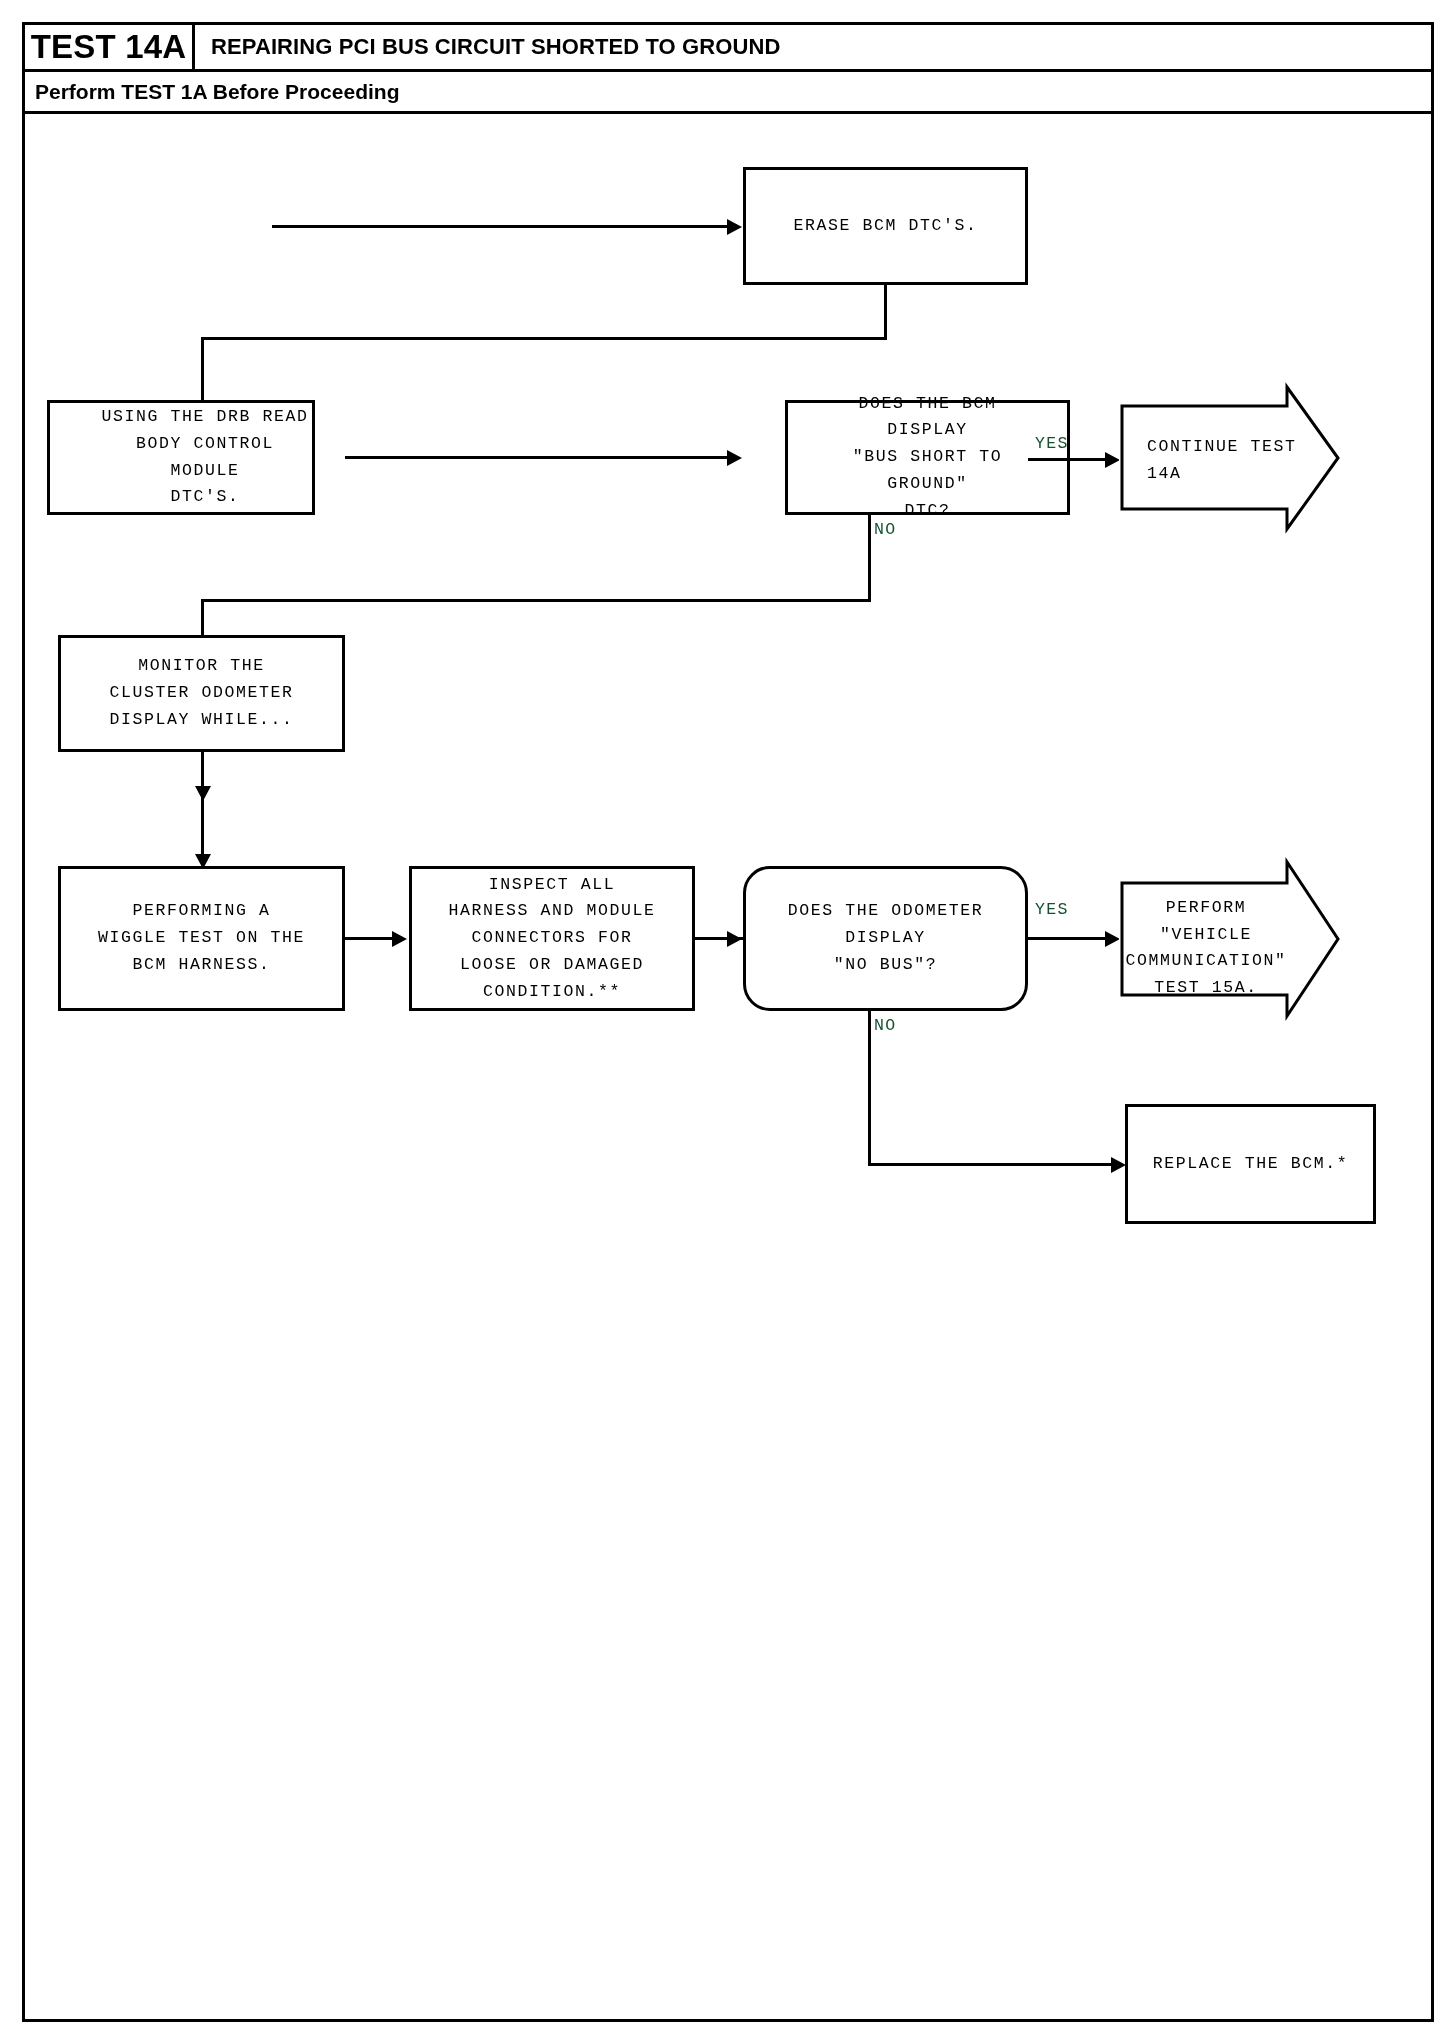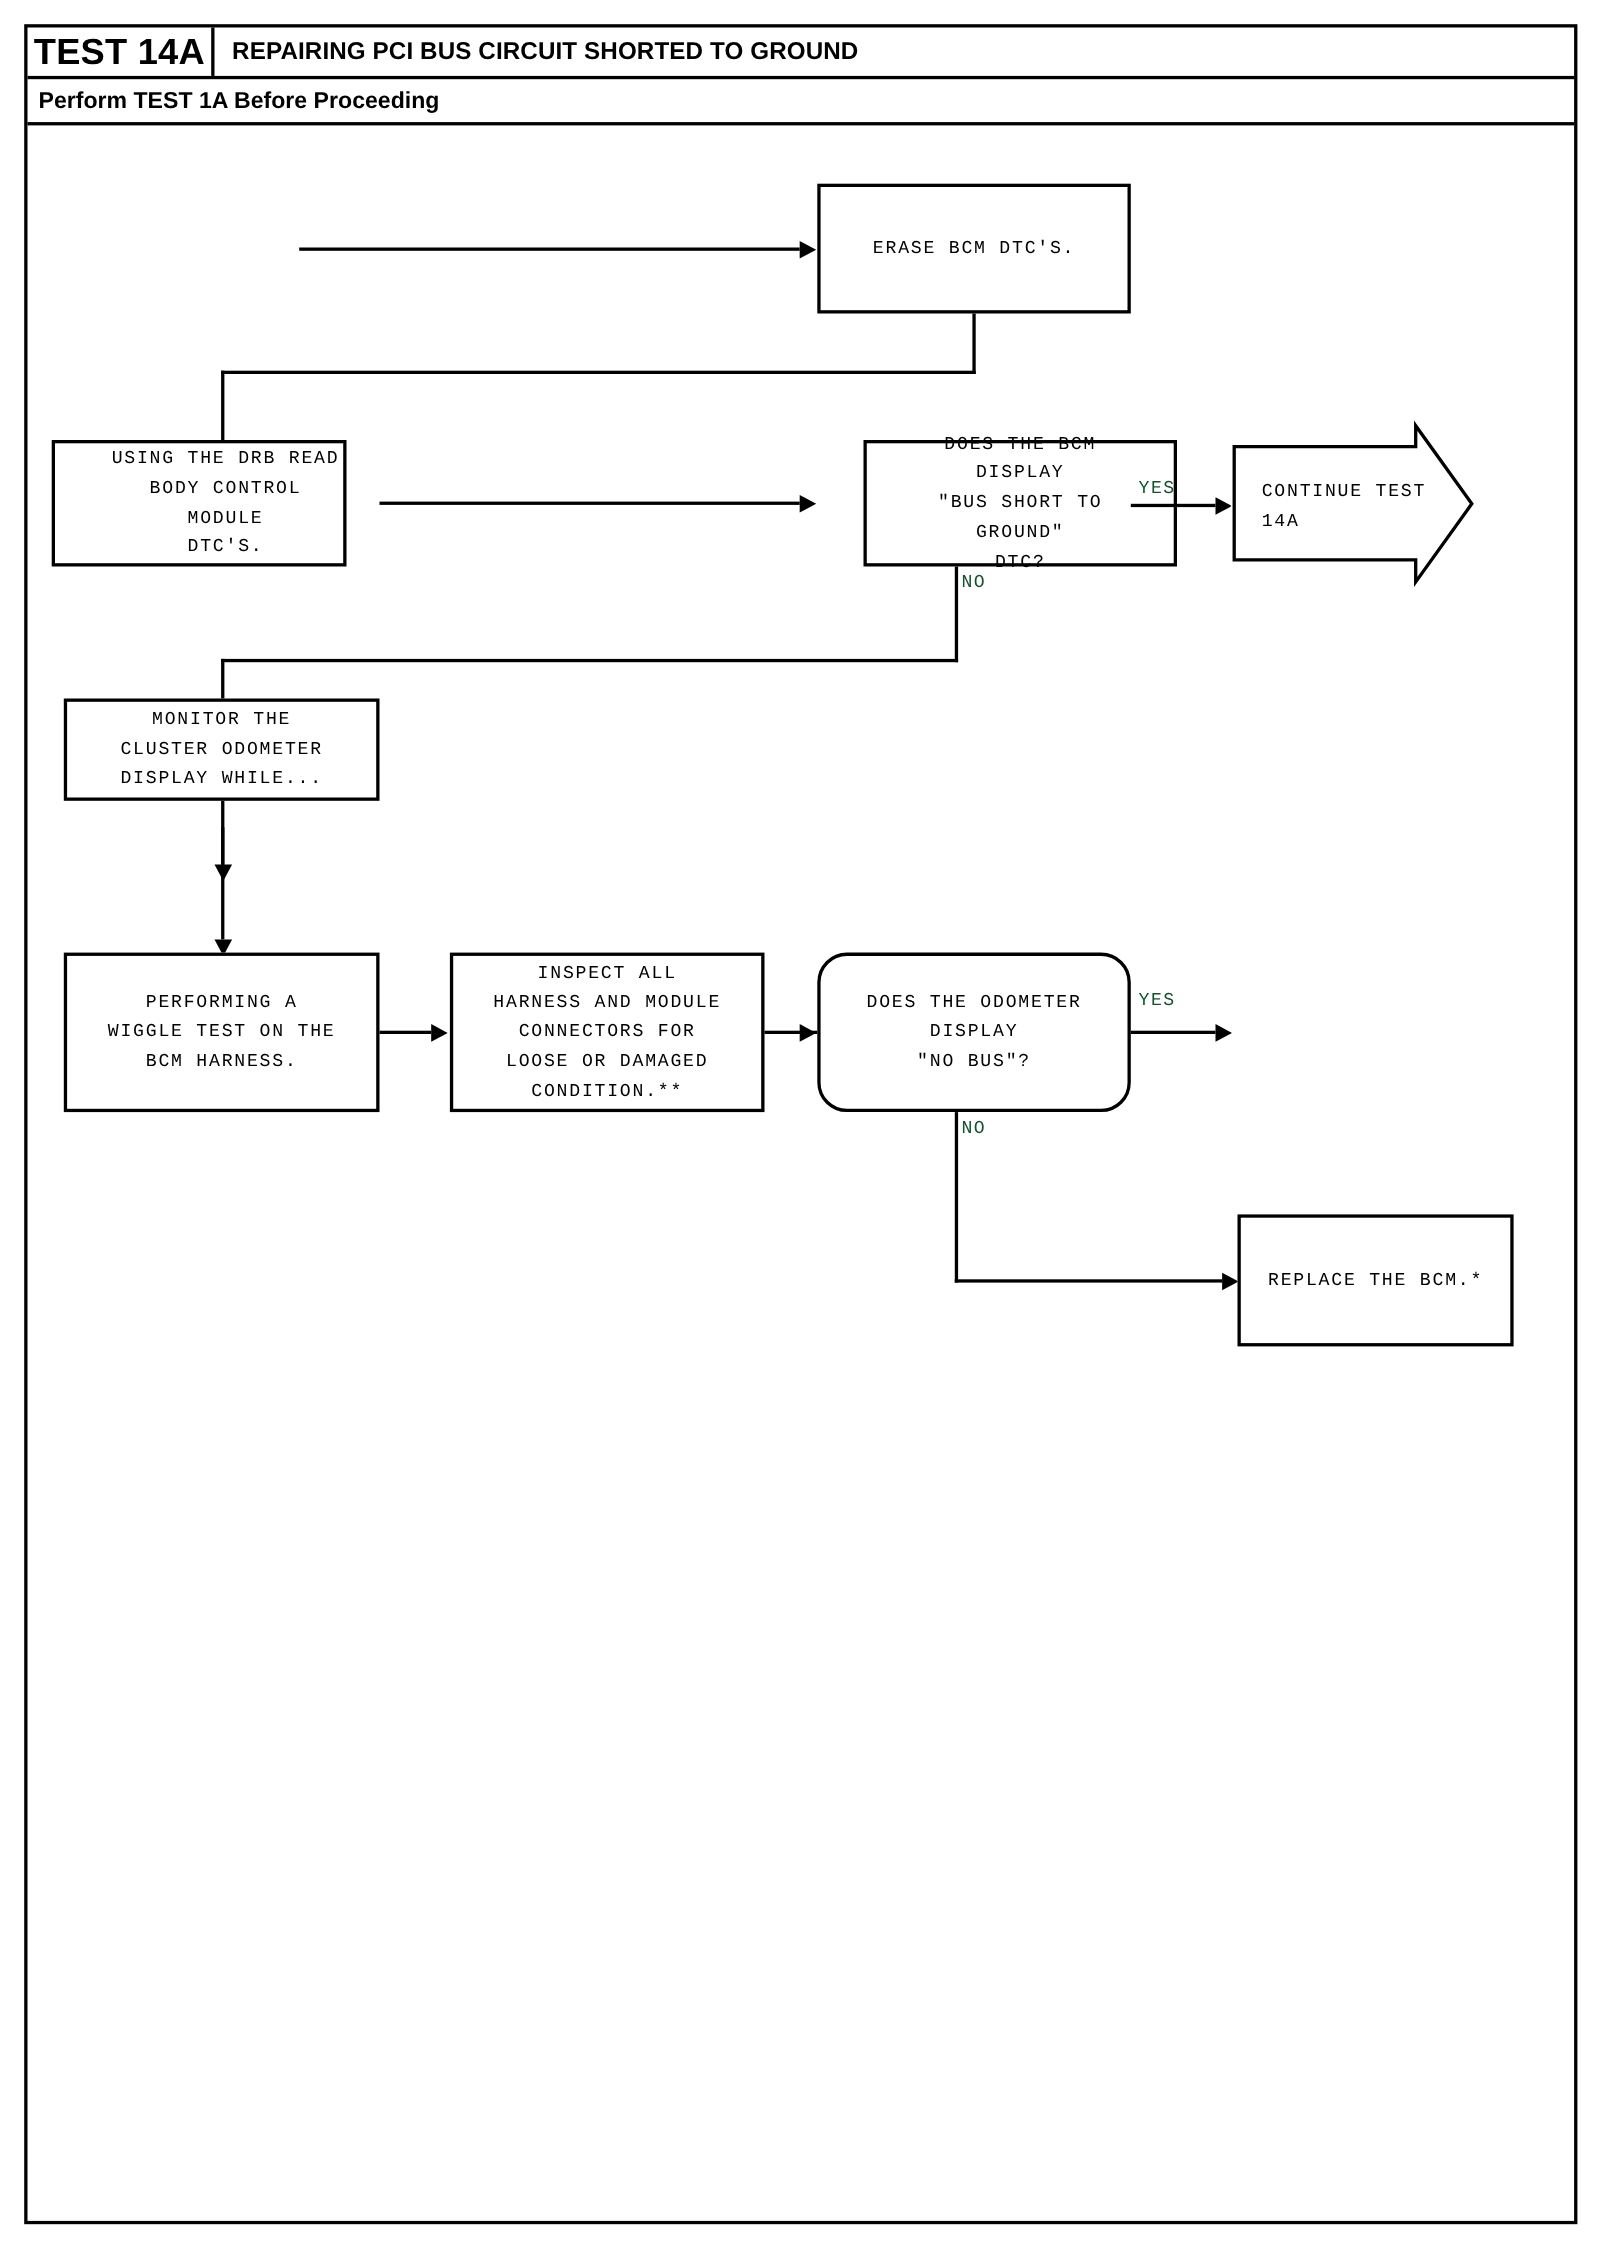--- a/index.html
+++ b/index.html
@@ -232,21 +232,21 @@
         <div class="txt" style="left:28px; top:50px; text-align:left;">CONTINUE TEST
 14A</div>
       </div>
 
       <div class="lbl" style="left:849px; top:406px;">NO</div>
       <div class="ln ln-v" style="left:843px; top:401px; height:87px;"></div>
       <div class="ln ln-h" style="left:176px; top:485px; width:670px;"></div>
       <div class="ln ln-v" style="left:176px; top:485px; height:187px;"></div>
       <div class="arrowhead ah-down" style="left:170px; top:672px;"></div>
 
-      <div class="node" style="left:33px; top:521px; width:287px; height:93px;">
+      <div class="node" style="left:33px; top:521px; width:287px; height:117px;">
         <div class="txt">MONITOR THE
 CLUSTER ODOMETER
 DISPLAY WHILE...</div>
       </div>
 
       <div class="ln ln-v" style="left:176px; top:638px; height:102px;"></div>
       <div class="arrowhead ah-down" style="left:170px; top:740px;"></div>
 
       <div class="node" style="left:33px; top:752px; width:287px; height:145px;">
         <div class="txt">PERFORMING A
@@ -271,20 +271,29 @@
       <div class="node" style="left:718px; top:752px; width:285px; height:145px;border-radius:27px;">
         <div class="txt">DOES THE ODOMETER
 DISPLAY
 "NO BUS"?</div>
       </div>
 
       <div class="lbl" style="left:1010px; top:786px;">YES</div>
       <div class="ln ln-h" style="left:1003px; top:823px; width:77px;"></div>
       <div class="arrowhead ah-right" style="left:1080px; top:817px;"></div>
 
+      <div class="arrownode" style="left:1094px; top:745px; width:222px; height:160px;">
+        <svg width="222" height="160" viewBox="0 0 222 160">
+          <polygon points="3,24 168,24 168,3 219,80 168,157 168,136 3,136" fill="#ffffff" stroke="#000000" stroke-width="3"></polygon>
+        </svg>
+        <div class="txt" style="left:6px; top:36px; width:162px; text-align:center;">PERFORM
+"VEHICLE
+COMMUNICATION"
+TEST 15A.</div>
+      </div>
 
       <div class="lbl" style="left:849px; top:902px;">NO</div>
       <div class="ln ln-v" style="left:843px; top:897px; height:155px;"></div>
       <div class="ln ln-h" style="left:843px; top:1049px; width:243px;"></div>
       <div class="arrowhead ah-right" style="left:1086px; top:1043px;"></div>
 
       <div class="node" style="left:1100px; top:990px; width:251px; height:120px;">
         <div class="txt">REPLACE THE BCM.*</div>
       </div>
 

